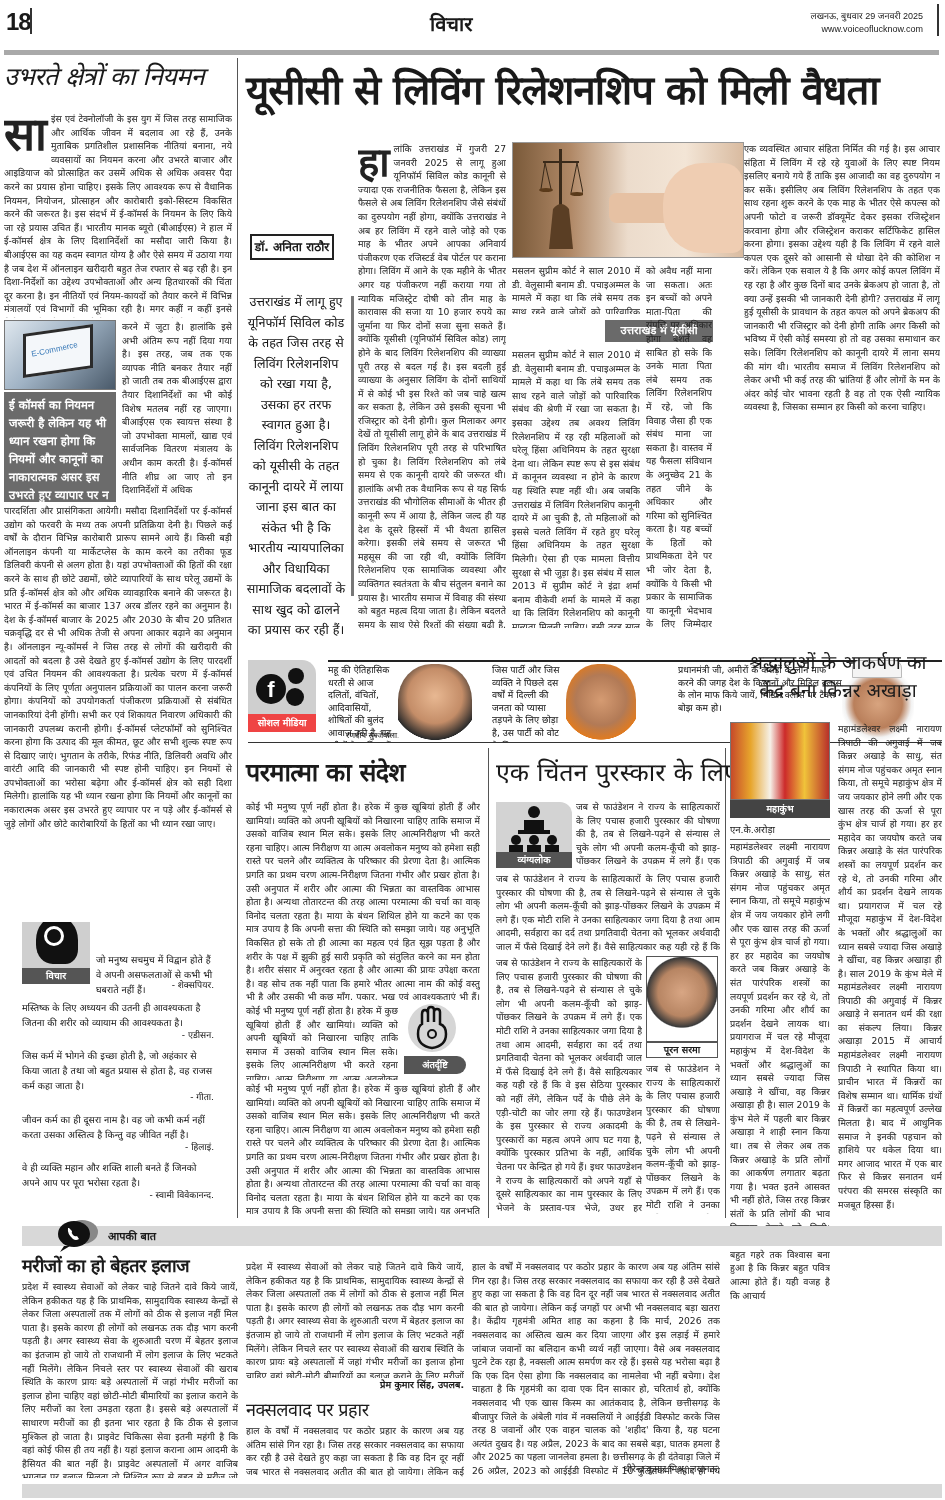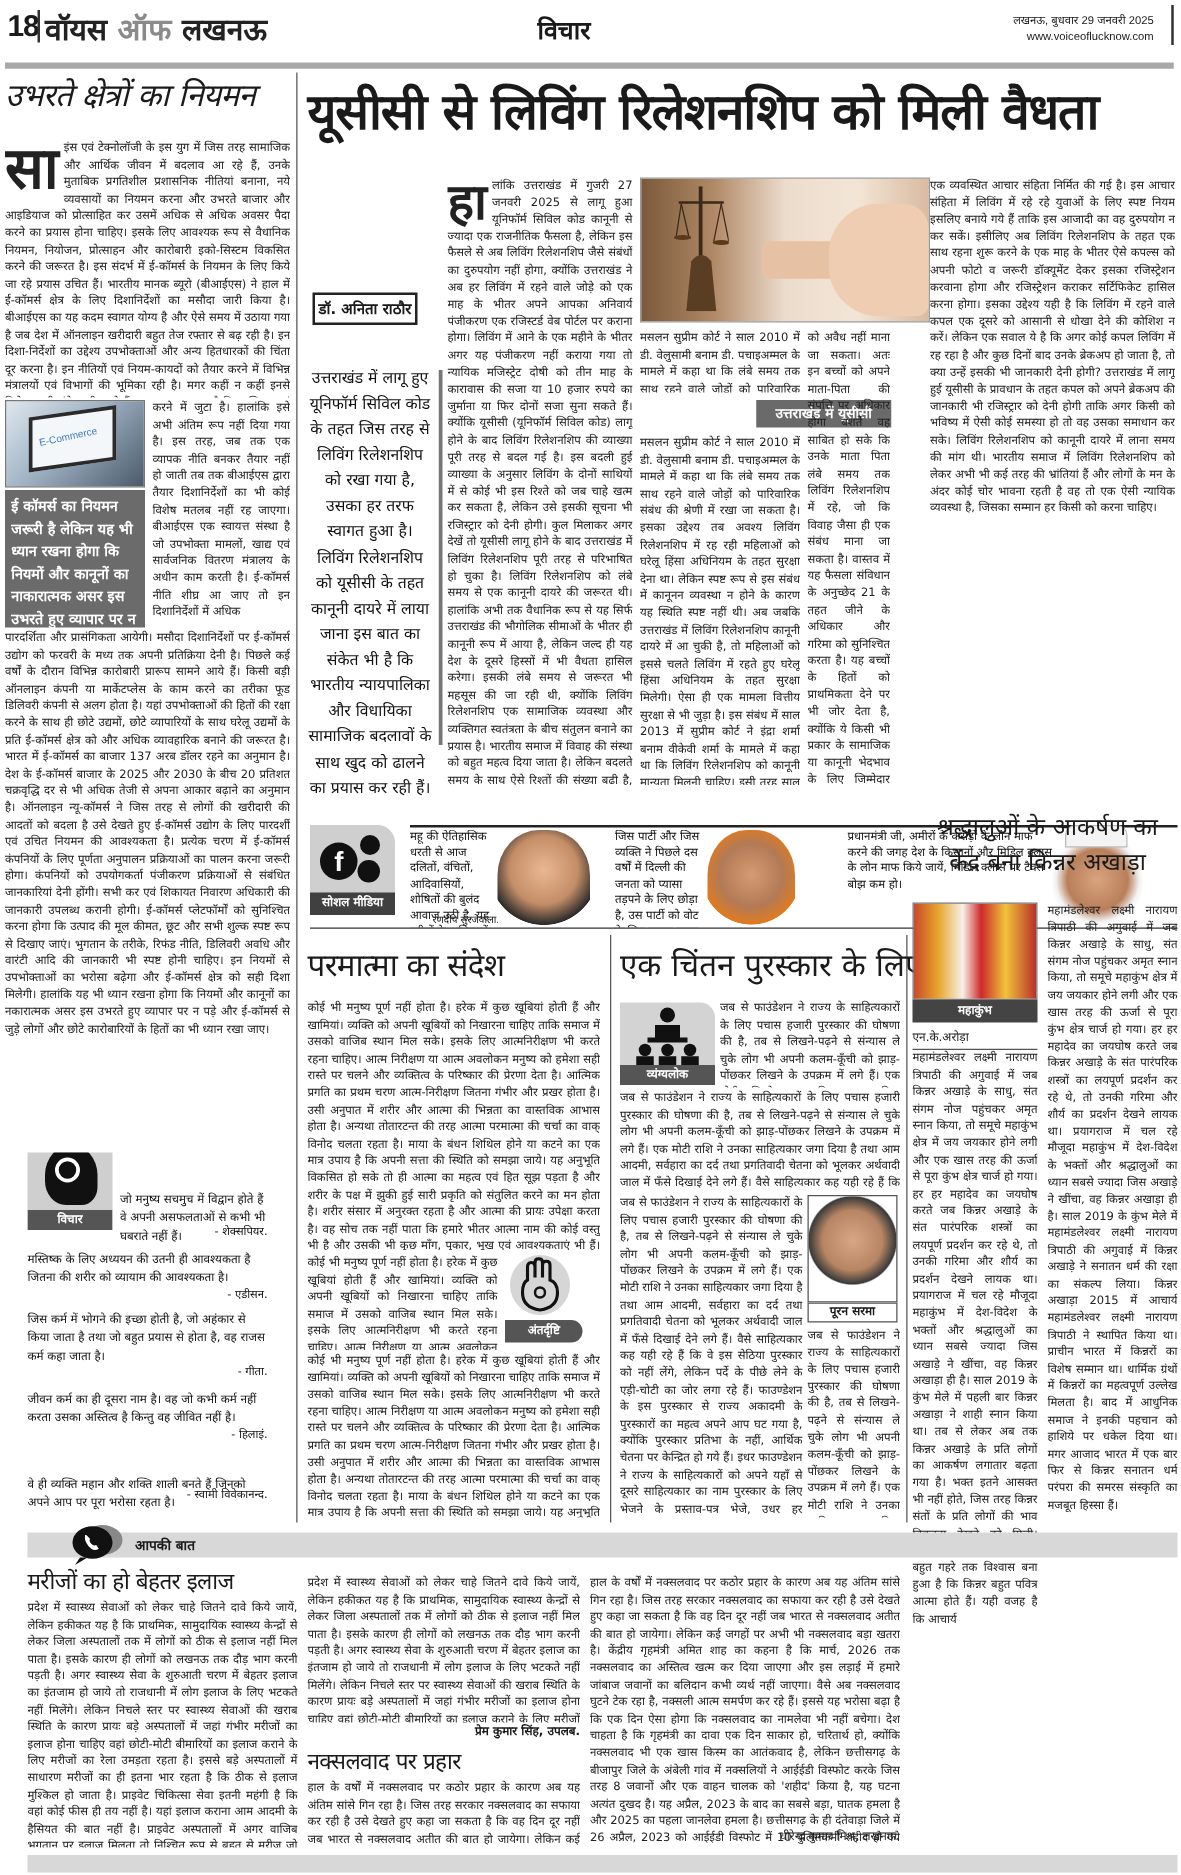--- a/index.html
+++ b/index.html
@@ -35,31 +35,31 @@
   .scale { position: absolute; left: 26px; top: 6px; width: 44px; height: 100px; }
   .hand-l { position: absolute; left: 96px; top: 50px; width: 70px; height: 30px; background: #e6c1a3; border-radius: 20px 40px 40px 20px; }
   .hand-r { position: absolute; left: 150px; top: 20px; width: 80px; height: 90px; background: #efcdb2; border-radius: 40px 20px 10px 40px; }
   .subhead-badge { left: 605px; top: 320px; width: 108px; height: 22px; background: #6a6a6a; color: #fff; font-size: 11px; text-align: center; line-height: 22px; font-weight: bold; }
 
   
   .social-logo { left: 248px; top: 660px; width: 68px; height: 72px; background: #cfcfcf; border-radius: 0 14px 0 0; overflow: hidden; }
   .fb { position: absolute; left: 8px; top: 14px; width: 30px; height: 30px; border-radius: 50%; background: #111; color: #fff; font-weight: bold; font-size: 22px; text-align: center; line-height: 32px; font-family: "Liberation Sans", sans-serif; }
   .wa { position: absolute; left: 40px; top: 8px; width: 16px; height: 16px; border-radius: 50%; background: #111; }
   .tw { position: absolute; left: 38px; top: 28px; width: 18px; height: 18px; border-radius: 50%; background: #111; }
-  .social-label { position: absolute; left: 0; bottom: 0; width: 68px; height: 18px; background: #404040; color: #fff; font-size: 9.5px; text-align: center; line-height: 18px; font-weight: bold; }
+  .social-label { position: absolute; left: 0; bottom: 0; width: 68px; height: 18px; background: #ef4444; color: #fff; font-size: 9.5px; text-align: center; line-height: 18px; font-weight: bold; }
   .social-top-rule { left: 328px; top: 660px; width: 614px; height: 2px; background: #222; }
   .social-text { font-size: 9.2px; line-height: 12.6px; color: #111; overflow: hidden; }
   .portrait { border-radius: 45% 45% 10% 10%; overflow: hidden; }
   .p1 { left: 398px; top: 664px; width: 74px; height: 80px; background: radial-gradient(circle at 50% 40%, #e8b892 0%, #c48d68 45%, #2a2a2a 72%, #fff 73%); }
   .p2 { left: 566px; top: 664px; width: 70px; height: 80px; background: radial-gradient(circle at 50% 45%, #d59b72 0%, #b27a56 45%, #e07b20 70%, #fff 71%); }
   .p3 { left: 842px; top: 664px; width: 72px; height: 80px; background: radial-gradient(circle at 50% 50%, #d8a47f 0%, #b97f5b 45%, #f2f2f2 62%, #fff 70%); }
   .p3-cap { left: 852px; top: 660px; width: 50px; height: 18px; background: #f4f4f4; border: 1px solid #bbb; border-radius: 8px 8px 0 0; }
   .social-bottom-rule { left: 248px; top: 742px; width: 694px; height: 1px; background: #333; }
 
-  .sec-head { font-size: 25px; font-weight: normal; line-height: 34px; letter-spacing: -0.5px; white-space: nowrap; }
+  .sec-head { font-size: 25px; font-weight: bold; line-height: 34px; letter-spacing: -0.5px; white-space: nowrap; }
   .mid-head { font-size: 25px; font-weight: normal; line-height: 34px; white-space: nowrap; }
   .vyang-logo { left: 496px; top: 802px; width: 76px; height: 66px; background: #d3d3d3; border-radius: 0 12px 0 0; overflow: hidden; }
   .vyang-label { position: absolute; left: 0; bottom: 0; width: 76px; height: 16px; background: #555; color: #fff; font-size: 9.5px; text-align: center; line-height: 16px; font-weight: bold; }
   .author-photo { left: 646px; top: 956px; width: 72px; height: 86px; border: 1px solid #555; background: radial-gradient(circle at 50% 42%, #d8a684 0%, #b78563 40%, #3a3a3a 58%, #ffffff 60%); }
   .author-cap { left: 646px; top: 1042px; width: 72px; height: 16px; border: 1px solid #555; background: #fff; font-size: 9.5px; text-align: center; line-height: 14px; font-weight: bold; }
   .antar-logo { left: 404px; top: 1004px; width: 56px; height: 72px; }
   .antar-circle { position: absolute; left: 4px; top: 0; width: 48px; height: 48px; border-radius: 50%; background: #d6d6d6; }
   .antar-label { position: absolute; left: 0; top: 52px; width: 62px; height: 18px; background: #555; color: #fff; font-size: 9.5px; text-align: center; line-height: 18px; font-weight: bold; border-radius: 0 9px 9px 0; }
 
   .kinnar-head { left: 738px; top: 648px; width: 200px; font-size: 19px; line-height: 28px; text-align: center; }
@@ -78,25 +78,20 @@
   .apki-bubble { left: 56px; top: 1218px; width: 44px; height: 34px; }
   .apki-label { left: 108px; top: 1228px; font-size: 11px; font-weight: bold; }
   .bottom-band { left: 22px; top: 1484px; width: 920px; height: 14px; background: #d8d8d8; }
 </style>
 </head>
 <body>
 
 <div class="abs masthead">
   <div class="abs page-no">18</div>
   <div class="abs page-no-sep"></div>
-  <div class="abs brand">
-    <span class="b1">वॉयस</span>
-    <span class="b2">ऑफ</span>
-    <span class="b3">लखनऊ</span>
-  </div>
   <div class="abs section-name">विचार</div>
   <div class="abs dateline">
     <div>लखनऊ, बुधवार 29 जनवरी 2025</div>
     <div>www.voiceoflucknow.com</div>
   </div>
   <div class="abs right-edge"></div>
 </div>
 <div class="abs top-rule"></div>
 
 <div class="abs col-rule" style="left:237px; top:58px; height:1160px;"></div>
@@ -211,21 +206,21 @@
   <div class="vichar-label">विचार</div>
 </div>
 <div class="abs quote-text" style="left:96px; top:952px; width:118px;">जो मनुष्य सचमुच में विद्वान होते हैं वे अपनी असफलताओं से कभी भी घबराते नहीं हैं।</div>
 <div class="abs quote-attr" style="left:96px; top:978px; width:118px;">- शेक्सपियर.</div>
 <div class="abs quote-text" style="left:22px; top:1000px; width:192px;">मस्तिष्क के लिए अध्ययन की उतनी ही आवश्यकता है जितना की शरीर को व्यायाम की आवश्यकता है।</div>
 <div class="abs quote-attr" style="left:22px; top:1028px; width:192px;">- एडीसन.</div>
 <div class="abs quote-text" style="left:22px; top:1048px; width:192px;">जिस कर्म में भोगने की इच्छा होती है, जो अहंकार से किया जाता है तथा जो बहुत प्रयास से होता है, वह राजस कर्म कहा जाता है।</div>
 <div class="abs quote-attr" style="left:22px; top:1090px; width:192px;">- गीता.</div>
 <div class="abs quote-text" style="left:22px; top:1112px; width:192px;">जीवन कर्म का ही दूसरा नाम है। वह जो कभी कर्म नहीं करता उसका अस्तित्व है किन्तु वह जीवित नहीं है।</div>
 <div class="abs quote-attr" style="left:22px; top:1140px; width:192px;">- हिलाइं.</div>
-<div class="abs quote-text" style="left:22px; top:1160px; width:192px;margin-top:20px;">वे ही व्यक्ति महान और शक्ति शाली बनते हैं जिनको अपने आप पर पूरा भरोसा रहता है।</div>
+<div class="abs quote-text" style="left:22px; top:1160px; width:192px;">वे ही व्यक्ति महान और शक्ति शाली बनते हैं जिनको अपने आप पर पूरा भरोसा रहता है।</div>
 <div class="abs quote-attr" style="left:22px; top:1188px; width:192px;">- स्वामी विवेकानन्द.</div>
 
 <div class="abs apki-band"></div>
 <div class="abs apki-bubble">
   <svg viewBox="0 0 44 34" width="44" height="34">
     <ellipse cx="26" cy="14" rx="16" ry="12" fill="#888"></ellipse>
     <ellipse cx="18" cy="16" rx="16" ry="13" fill="#111"></ellipse>
     <path d="M8 28 L4 34 L14 28 Z" fill="#111"></path>
     <path d="M12 10 Q11 16 17 21 Q20 23 23 21 L21 18 Q19 19 17 17 Q15 15 16 13 L13 10 Z" fill="#fff"></path>
   </svg>

